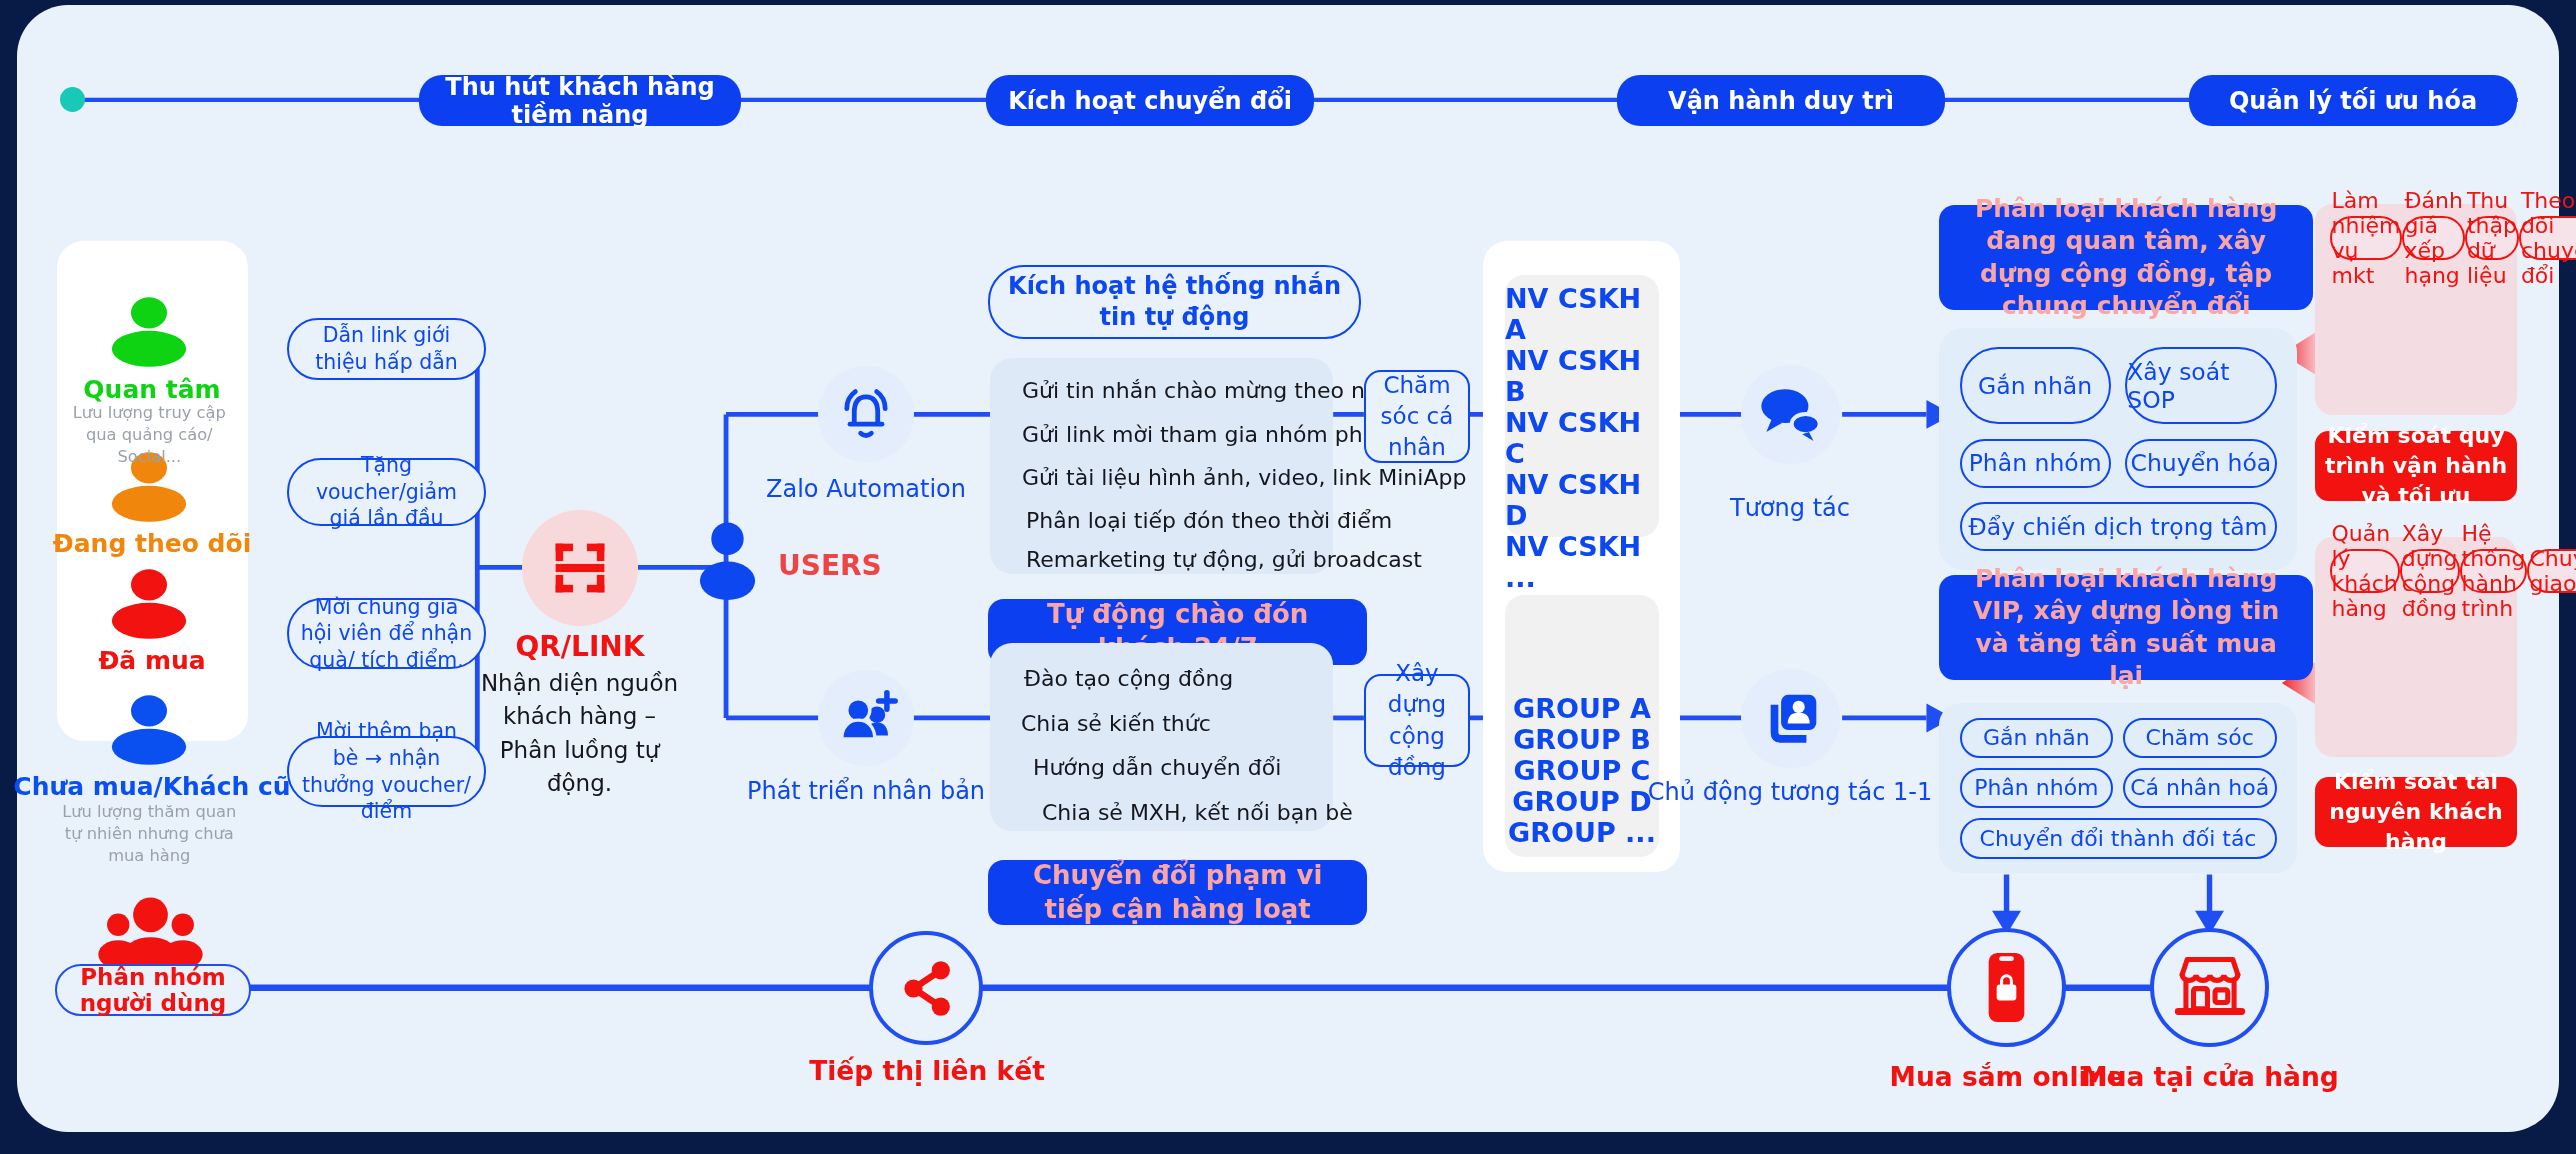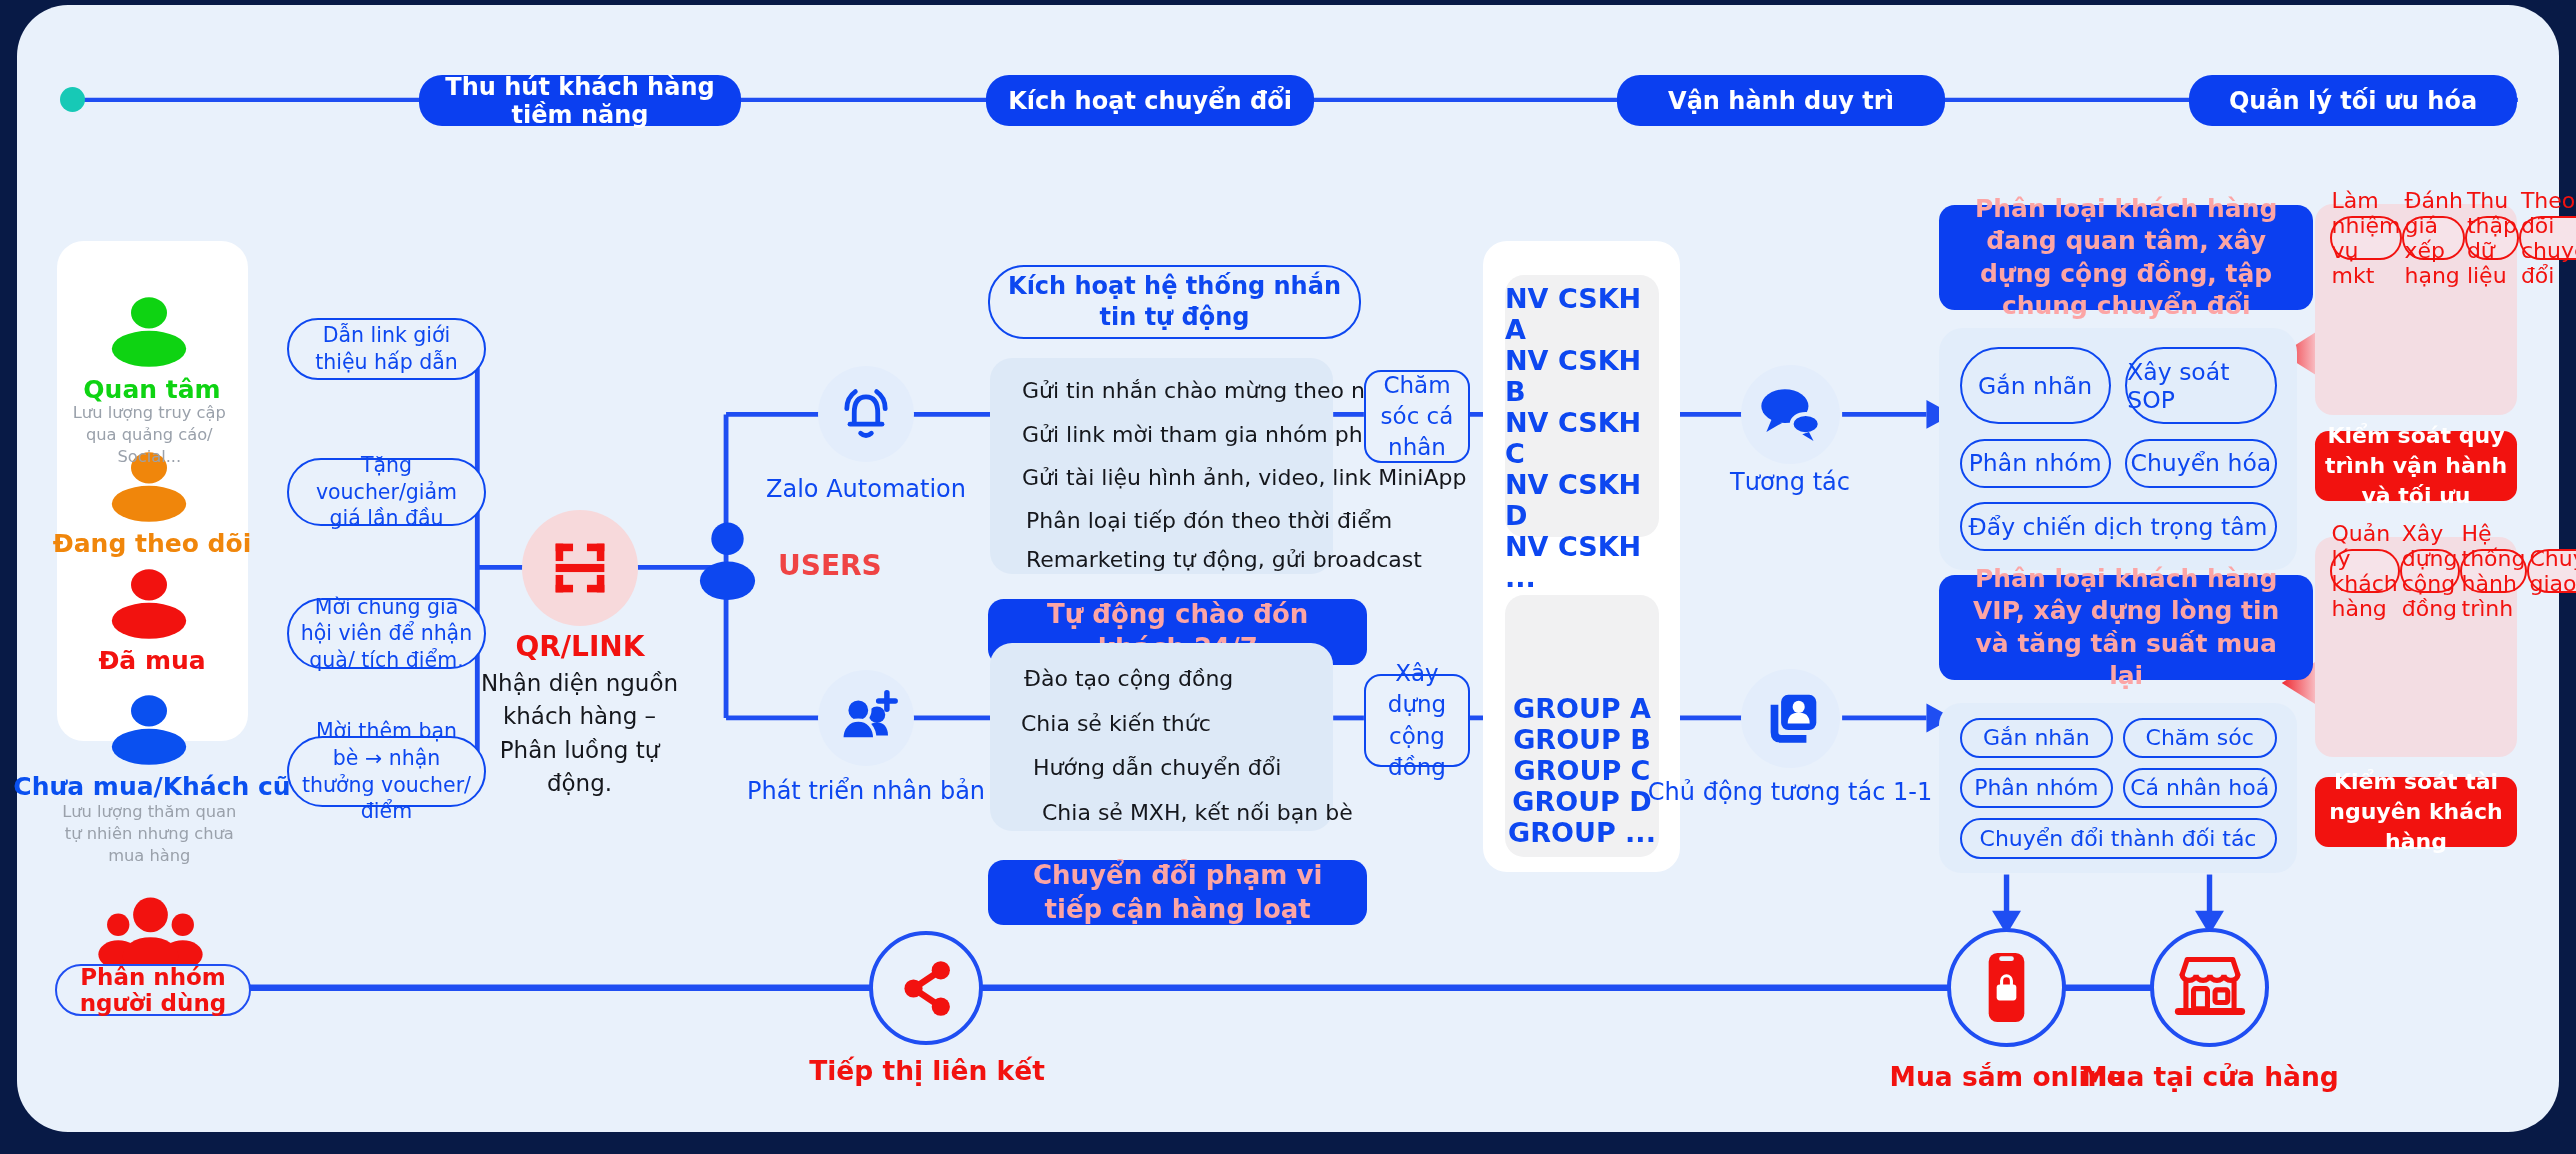--- a/index.html
+++ b/index.html
@@ -219,21 +219,21 @@
   </div>
 
   <div class="node iconbg" style="left:1741px;top:365px;width:99px;height:99px;">
     <svg width="73" height="63" viewBox="0 0 130 110">
       <ellipse cx="55" cy="40" rx="42" ry="30" fill="var(--blue)"></ellipse>
       <path d="M 32,62 L 22,86 L 50,70 Z" fill="var(--blue)"></path>
       <ellipse cx="92" cy="72" rx="25" ry="18" fill="var(--blue)" stroke="#e3edfb" stroke-width="7"></ellipse>
       <path d="M 98,86 L 106,102 L 86,90 Z" fill="var(--blue)"></path>
     </svg>
   </div>
-  <div class="iclabel cx" style="left:1790px;top:468px;">Tương tác</div>
+  <div class="iclabel cx" style="left:1790px;top:494px;">Tương tác</div>
 
   <div class="node iconbg" style="left:818px;top:670px;width:96px;height:96px;">
     <svg width="66" height="66" viewBox="0 0 120 120">
       <circle cx="80" cy="54" r="15" fill="var(--blue)"></circle>
       <path d="M 60,92 C 60,76 68,68 80,68 C 92,68 100,76 100,92 Z" fill="var(--blue)"></path>
       <circle cx="46" cy="46" r="21" fill="var(--blue)" stroke="#e3edfb" stroke-width="6"></circle>
       <path d="M 16,98 C 16,76 29,64 46,64 C 63,64 76,76 76,98 Z" fill="var(--blue)" stroke="#e3edfb" stroke-width="6"></path>
       <path d="M 98,14 V 44 M 83,29 H 113" stroke="var(--blue)" stroke-width="10" stroke-linecap="round"></path>
     </svg>
   </div>

